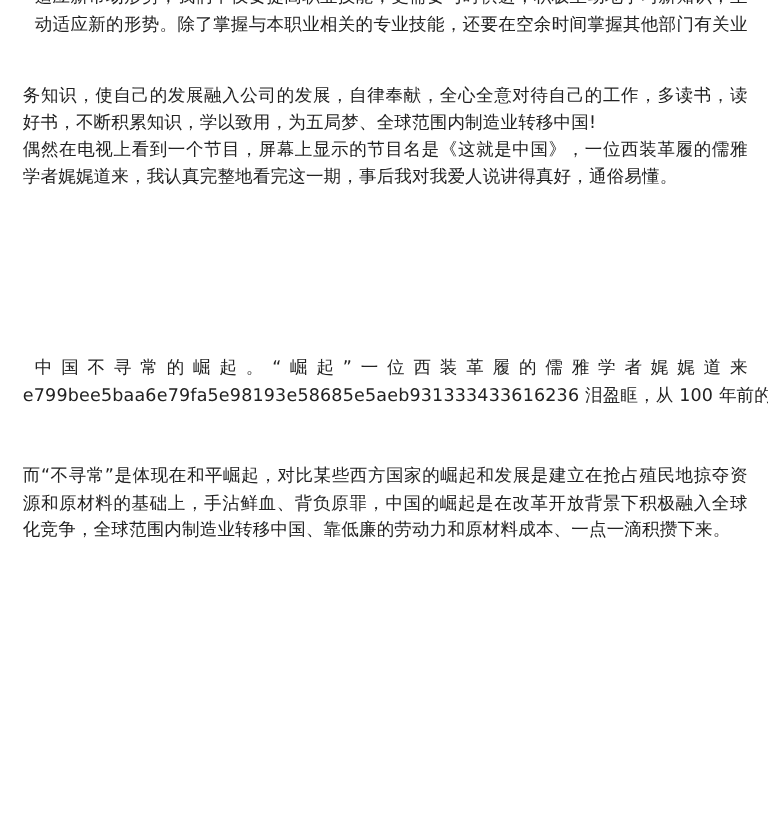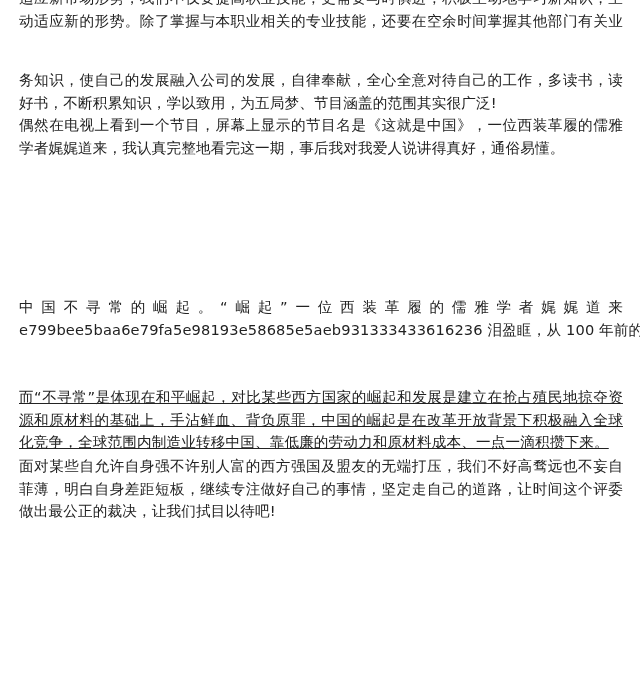--- a/index.html
+++ b/index.html
@@ -33,43 +33,43 @@
       margin: 0;
       word-break: break-all;
     }
     .cutoff {
       top: -13px;
       height: 60px;
       overflow: hidden;
     }
     .spread {
       text-align-last: justify;
+      margin-left: 10px;
     }
     .hash-line {
       white-space: nowrap;
     }
   </style>
 </head>
 <body>
 
 <div class="page">
 
   <div class="line-block cutoff">
     <div class="spread">适应新市场形势，我们不仅要提高职业技能，更需要与时俱进，积极主动地学习新知识，主</div>
     <div class="spread">动适应新的形势。除了掌握与本职业相关的专业技能，还要在空余时间掌握其他部门有关业</div>
   </div>
 
-  <p class="line-block" style="top:69px;">务知识，使自己的发展融入公司的发展，自律奉献，全心全意对待自己的工作，多读书，读好书，不断积累知识，学以致用，为五局梦、节目涵盖的范围其实很广泛!</p>
+  <p class="line-block" style="top:69px;">务知识，使自己的发展融入公司的发展，自律奉献，全心全意对待自己的工作，多读书，读好书，不断积累知识，学以致用，为五局梦、全球范围内制造业转移中国!</p>
 
   <p class="line-block" style="top:115px;font-family:Liberation Mono, monospace;">偶然在电视上看到一个节目，屏幕上显示的节目名是《这就是中国》，一位西装革履的儒雅学者娓娓道来，我认真完整地看完这一期，事后我对我爱人说讲得真好，通俗易懂。</p>
 
 
 
   <div class="line-block" style="top:296px;">
     <div class="spread">中国不寻常的崛起。“崛起”一位西装革履的儒雅学者娓娓道来</div>
     <div class="hash-line">e799bee5baa6e79fa5e98193e58685e5aeb931333433616236 泪盈眶，从 100 年前的那个山</div>
   </div>
 
-  <p class="line-block" style="top:386px;text-decoration:underline;">而“不寻常”是体现在和平崛起，对比某些西方国家的崛起和发展是建立在抢占殖民地掠夺资源和原材料的基础上，手沾鲜血、背负原罪，中国的崛起是在改革开放背景下积极融入全球化竞争，全球范围内制造业转移中国、靠低廉的劳动力和原材料成本、一点一滴积攒下来。</p>
+  <p class="line-block" style="top:386px;">而“不寻常”是体现在和平崛起，对比某些西方国家的崛起和发展是建立在抢占殖民地掠夺资源和原材料的基础上，手沾鲜血、背负原罪，中国的崛起是在改革开放背景下积极融入全球化竞争，全球范围内制造业转移中国、靠低廉的劳动力和原材料成本、一点一滴积攒下来。</p>
 
-  <p class="line-block" style="top:455px;">面对某些自允许自身强不许别人富的西方强国及盟友的无端打压，我们不好高骛远也不妄自菲薄，明白自身差距短板，继续专注做好自己的事情，坚定走自己的道路，让时间这个评委做出最公正的裁决，让我们拭目以待吧!</p>
 
 </div>
 
 </body></html>

